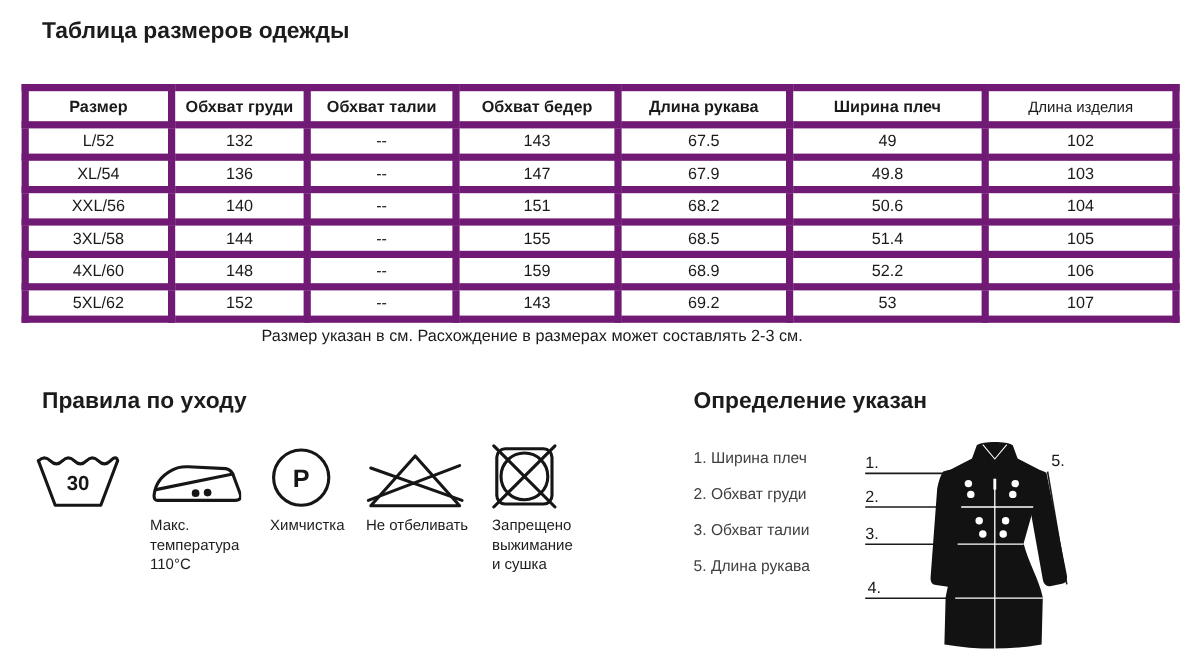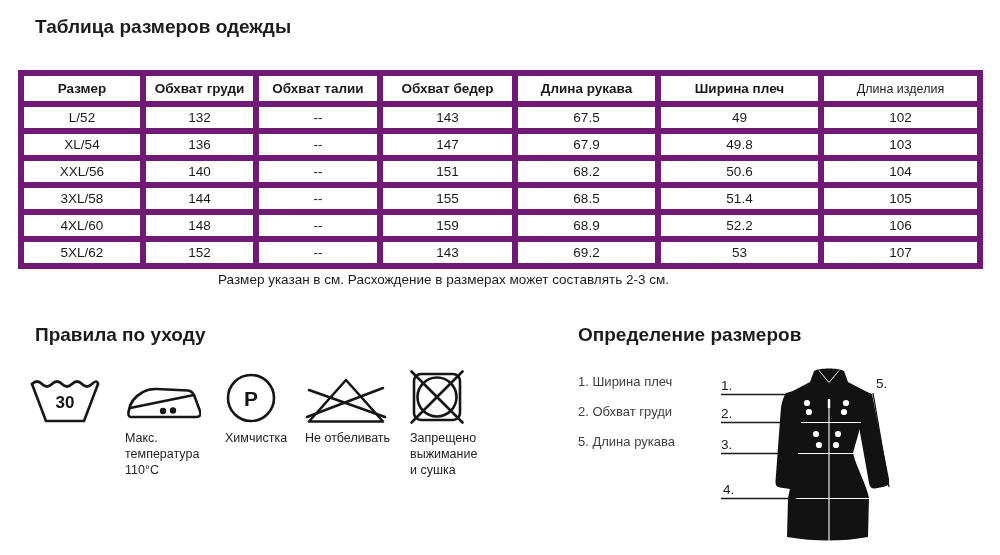--- a/index.html
+++ b/index.html
@@ -188,25 +188,26 @@
         <path class="stroke" d="M1.5,1.5 L52.5,52.5 M52.5,1.5 L1.5,52.5" stroke-width="2.4"></path>
       </svg>
     </div>
     <div class="care-label">Запрещено
 выжимание
 и сушка</div>
   </div>
 
 </div>
 
-<h2 class="sizing-heading">Определение размеров</h2>
+<h2 class="sizing-heading">Определение указан</h2>
 
 <ul class="legend">
   <li>1. Ширина плеч</li>
   <li>2. Обхват груди</li>
+  <li>3. Обхват талии</li>
   <li>5. Длина рукава</li>
 </ul>
 
 <svg class="diagram" width="300" height="200" viewBox="0 0 300 200">
 
   <g stroke="#1a1a1a" stroke-width="1.3">
     <line x1="21" y1="39.5" x2="92" y2="39.5"></line>
     <line x1="21" y1="67.5" x2="101" y2="67.5"></line>
     <line x1="21" y1="98.5" x2="88" y2="98.5"></line>
     <line x1="21" y1="143.5" x2="96" y2="143.5"></line>

